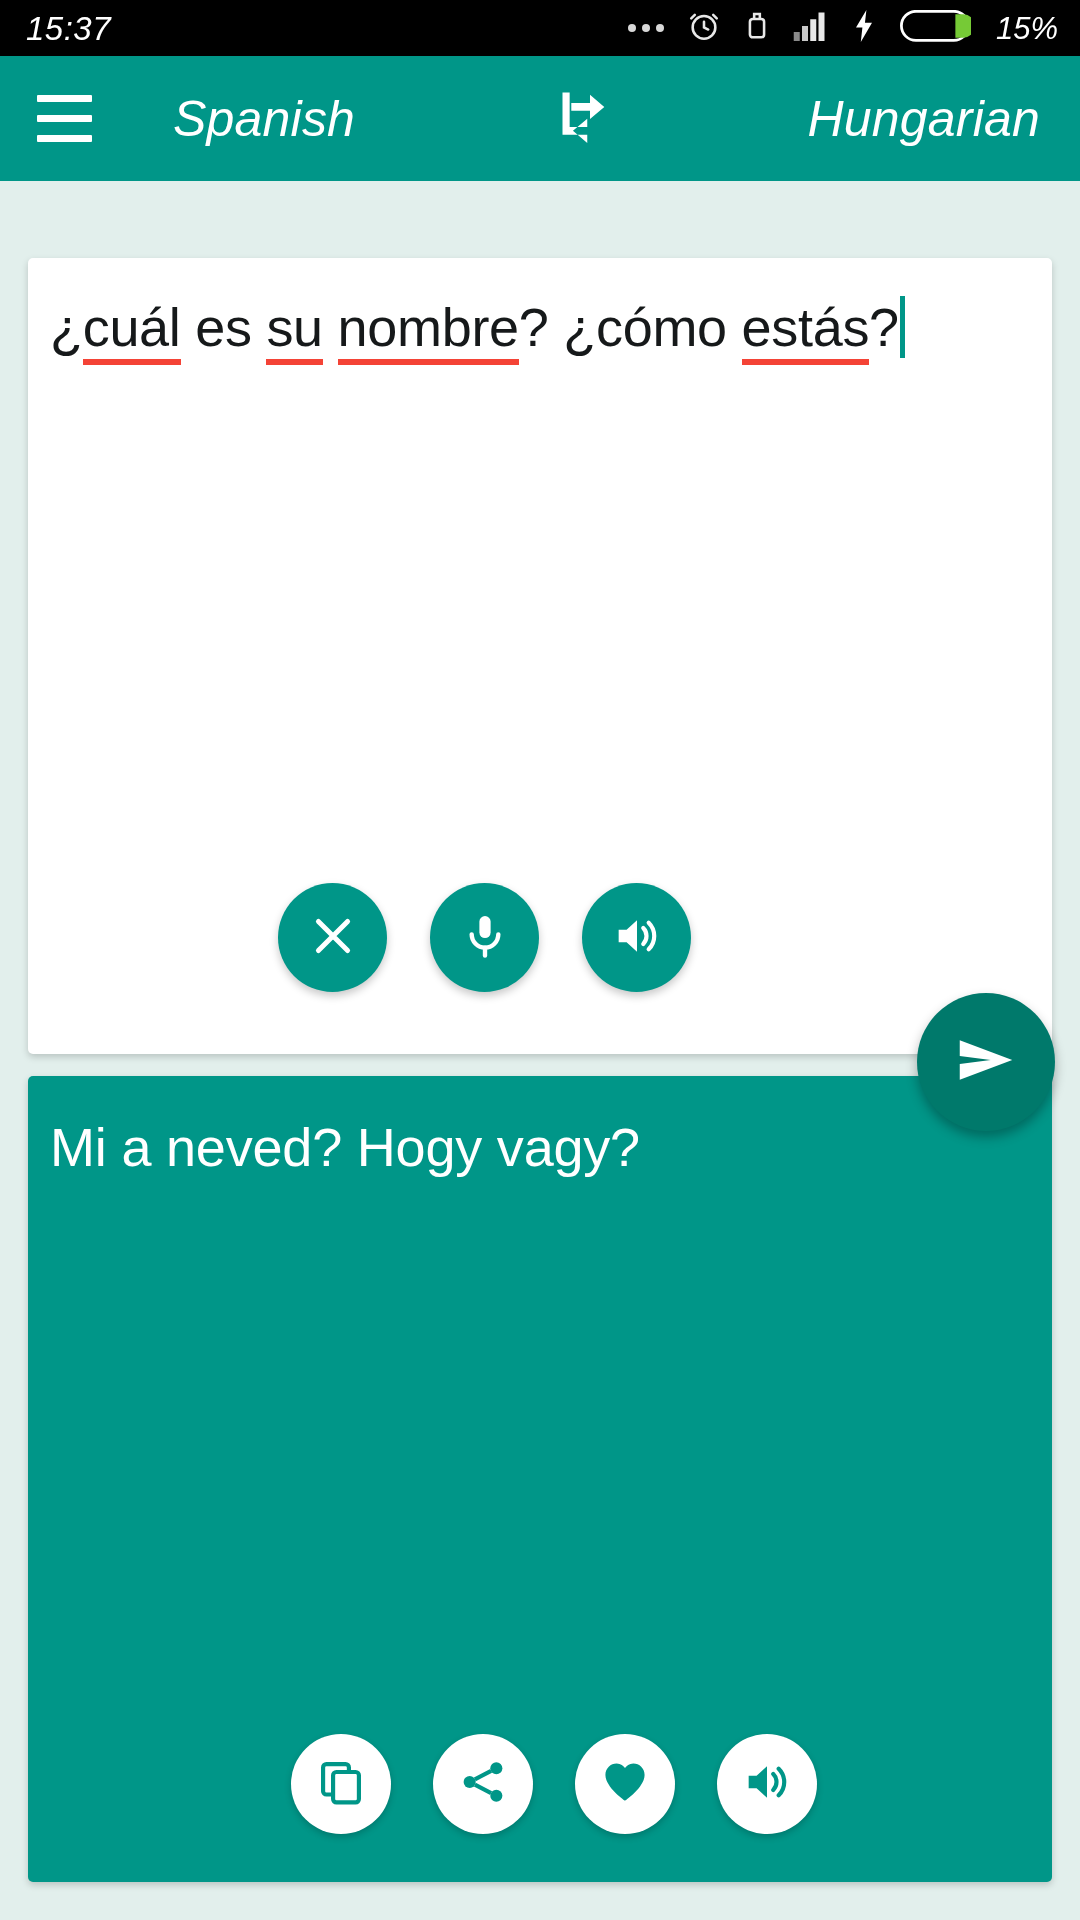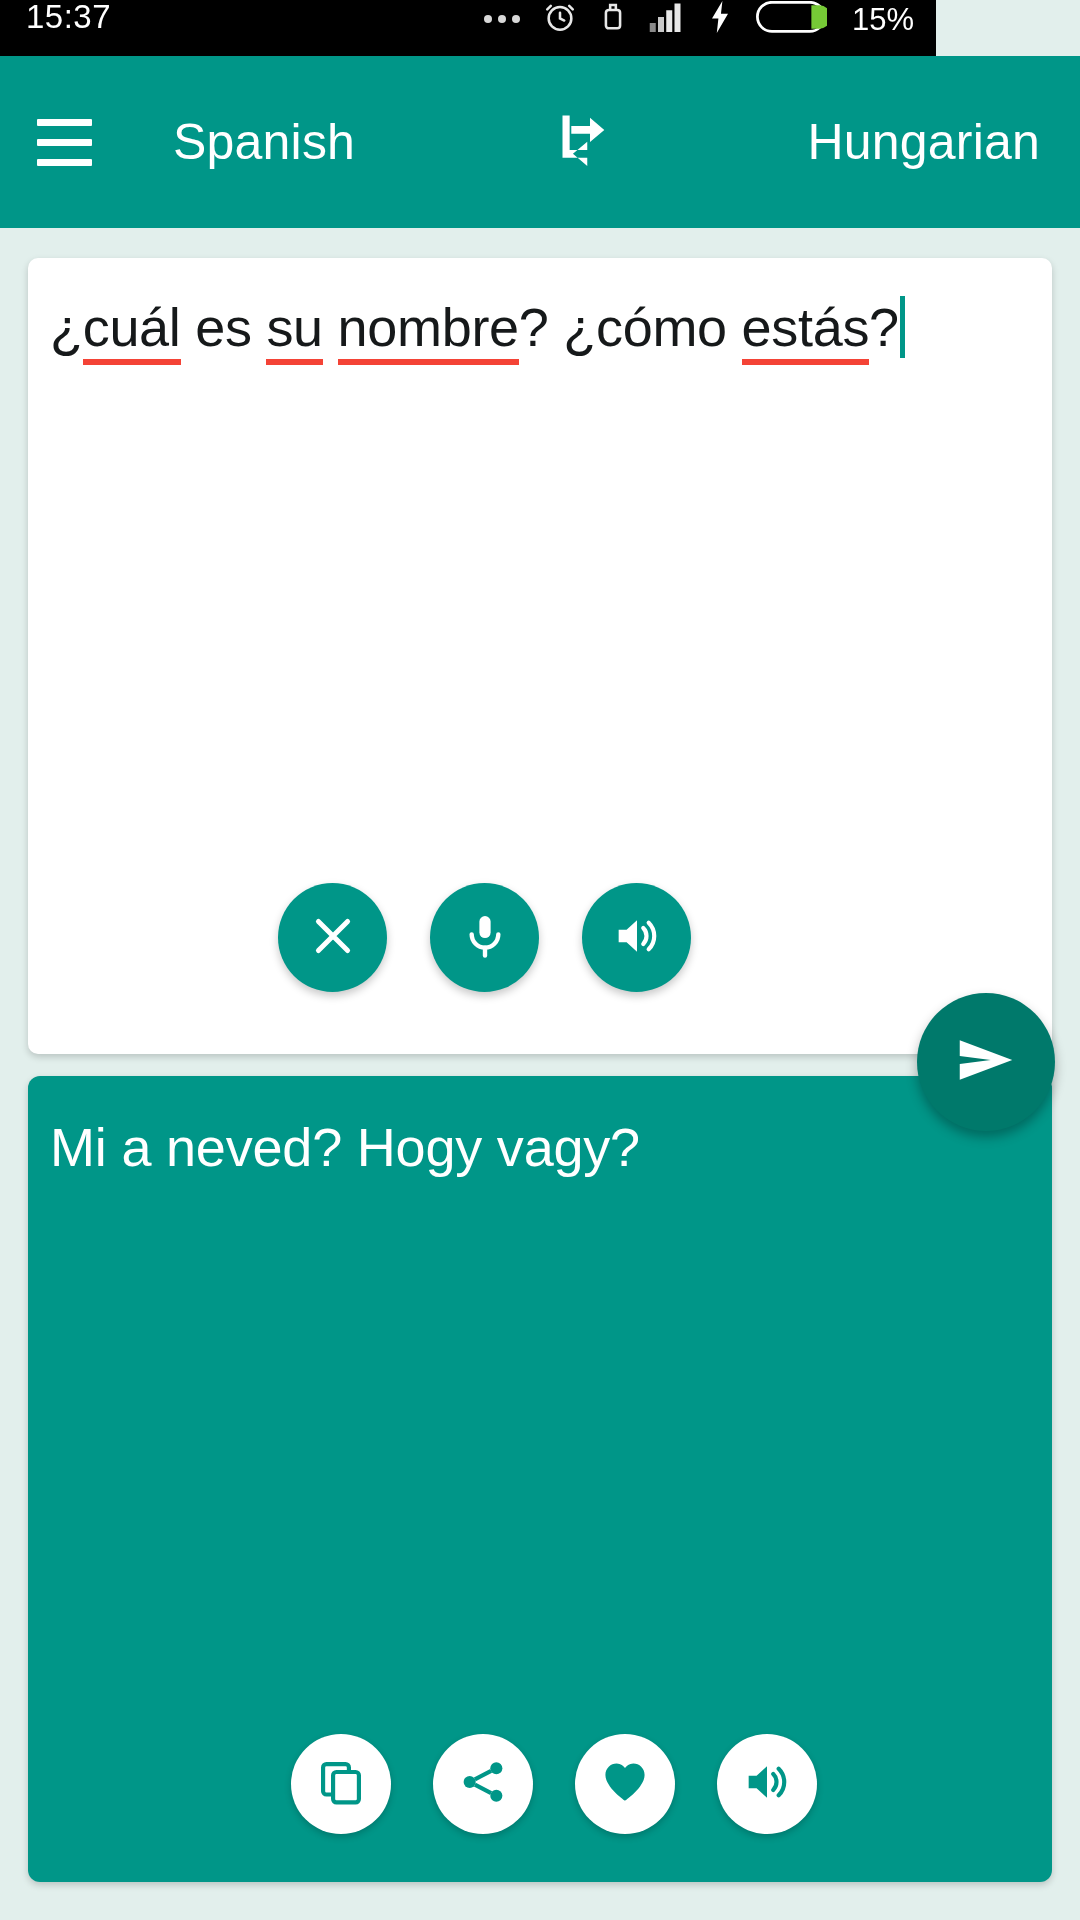--- a/index.html
+++ b/index.html
@@ -16,26 +16,27 @@
     position: relative;
     width: 1080px;
     height: 1920px;
     background: #e2efec;
   }
 
   
   .statusbar {
     position: absolute;
     top: 0; left: 0;
-    width: 936px;
+    width: 1080px;
     height: 56px;
     background: #000000;
     display: flex;
-    align-items: flex-start;
+    align-items: center;
     padding: 0 22px 0 26px;
+    font-style: italic;
   }
   .status-time {
     color: #ffffff;
     font-size: 33px;
     font-weight: 400;
     letter-spacing: 0.5px;
     line-height: 1;
   }
   .status-right {
     margin-left: auto;
@@ -61,24 +62,25 @@
     letter-spacing: 0px;
     line-height: 1;
     margin-left: 2px;
   }
 
   
   .toolbar {
     position: absolute;
     top: 56px; left: 0;
     width: 1080px;
-    height: 172px;
+    height: 125px;
     background: #009688;
     display: flex;
     align-items: center;
+    font-style: italic;
   }
   .hamburger {
     width: 120px;
     height: 172px;
     display: flex;
     flex-direction: column;
     align-items: center;
     justify-content: center;
     gap: 13px;
     padding-left: 8px;
@@ -113,21 +115,21 @@
   .swap-spacer { width: 40px; }
 
   
   .card-input {
     position: absolute;
     left: 28px;
     top: 258px;
     width: 1024px;
     height: 796px;
     background: #ffffff;
-    border-radius: 10px;
+    border-radius: 5px;
     box-shadow: 0 3px 7px rgba(0,0,0,0.18);
   }
   .input-text {
     position: absolute;
     left: 22px;
     top: 38px;
     right: 20px;
     font-size: 54px;
     line-height: 1.18;
     color: #16191a;
@@ -186,21 +188,21 @@
   }
 
   
   .card-output {
     position: absolute;
     left: 28px;
     top: 1076px;
     width: 1024px;
     height: 806px;
     background: #009688;
-    border-radius: 12px;
+    border-radius: 5px;
     box-shadow: 0 3px 7px rgba(0,0,0,0.18);
   }
   .output-text {
     position: absolute;
     left: 22px;
     top: 40px;
     right: 22px;
     font-size: 54px;
     line-height: 1.18;
     color: #ffffff;

